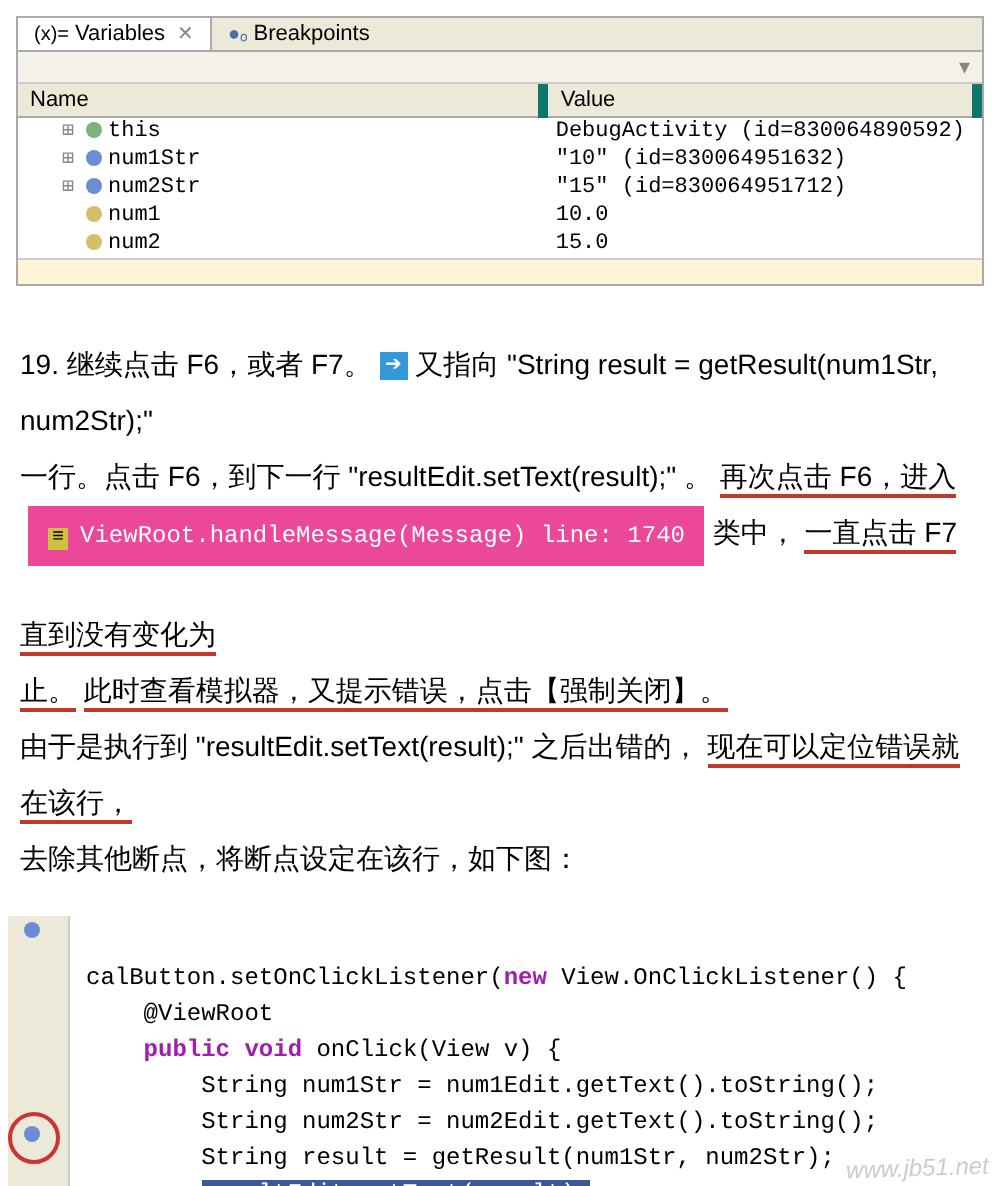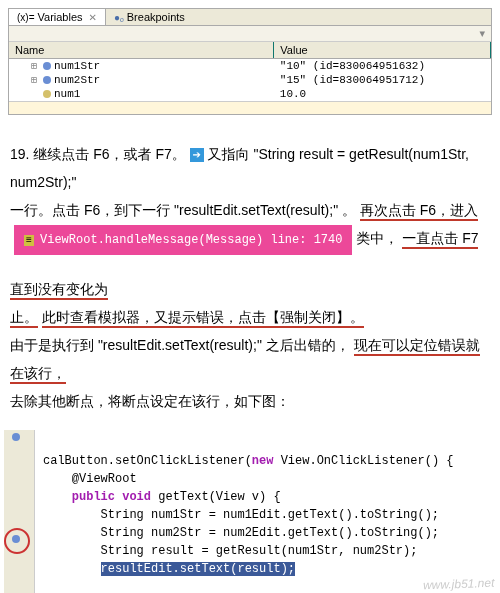--- a/index.html
+++ b/index.html
@@ -40,21 +40,21 @@
     text-align: right;
     padding: 1px 6px;
     color: #888;
   }
   .var-table { width: 100%; border-collapse: collapse; background:#fff;}
   .var-table th {
     text-align: left;
     font-weight: normal;
     background: #ece9d8;
     border-bottom: 1px solid #aaa;
-    border-right: 1px solid #0f766e;
+    border-right: 5px solid #0f766e;
     padding: 2px 6px;
     font-size: 11px;
   }
   .var-table td {
     padding: 1px 6px;
     font-size: 11px;
     font-family: "Courier New", monospace;
     white-space: nowrap;
   }
   .indent { padding-left: 16px; display:inline-block;}
@@ -144,30 +144,38 @@
   <div class="filter-bar">
     <span>▾</span>
   </div>
   <table class="var-table">
     <tbody>
           <tr>
       <th style="width:55%;">Name</th>
       <th>Value</th>
     </tr>
     <tr>
+            <td><span class="indent"><span class="ico">⊞</span><span class="circle c-green"></span><span>this</span></span></td>
+            <td>DebugActivity  (id=830064890592)</td>
+          </tr>
+    <tr>
             <td><span class="indent"><span class="ico">⊞</span><span class="circle c-blue"></span><span>num1Str</span></span></td>
             <td>"10" (id=830064951632)</td>
           </tr>
     <tr>
             <td><span class="indent"><span class="ico">⊞</span><span class="circle c-blue"></span><span>num2Str</span></span></td>
             <td>"15" (id=830064951712)</td>
           </tr>
     <tr>
             <td><span class="indent"><span class="ico"></span><span class="circle c-yel"></span><span>num1</span></span></td>
             <td>10.0</td>
+          </tr>
+    <tr>
+            <td><span class="indent"><span class="ico"></span><span class="circle c-yel"></span><span>num2</span></span></td>
+            <td>15.0</td>
           </tr>
   </tbody>
       </table>
   <div class="blank-area"></div>
 </div>
 
 <div class="body-text">
   <span>19.</span>
   <span>继续点击 F6，或者 F7。</span>
   <span class="arrow-icon">➔</span>
@@ -188,21 +196,21 @@
 
 <div class="code-area">
   <div class="gutter">
     <span class="gutter-dot" style="top:3px;"></span>
     <span class="gutter-mark" style="top:98px;"></span>
     <span class="gutter-dot" style="top:105px;"></span>
   </div>
   <div class="code-pre">
 <span>calButton.setOnClickListener(</span><span class="kw">new</span><span> View.OnClickListener() {</span>
 <span>    @ViewRoot</span>
-<span class="kw">    public </span><span class="kw">void</span><span> getText(View v) {</span>
+<span class="kw">    public </span><span class="kw">void</span><span> onClick(View v) {</span>
 <span>        String num1Str = num1Edit.getText().toString();</span>
 <span>        String num2Str = num2Edit.getText().toString();</span>
 <span>        String result = getResult(num1Str, num2Str);</span>
         <span class="hl">resultEdit.setText(result);</span>
 
 </div>
 </div>
 
 <div class="watermark">www.jb51.net</div>
 

